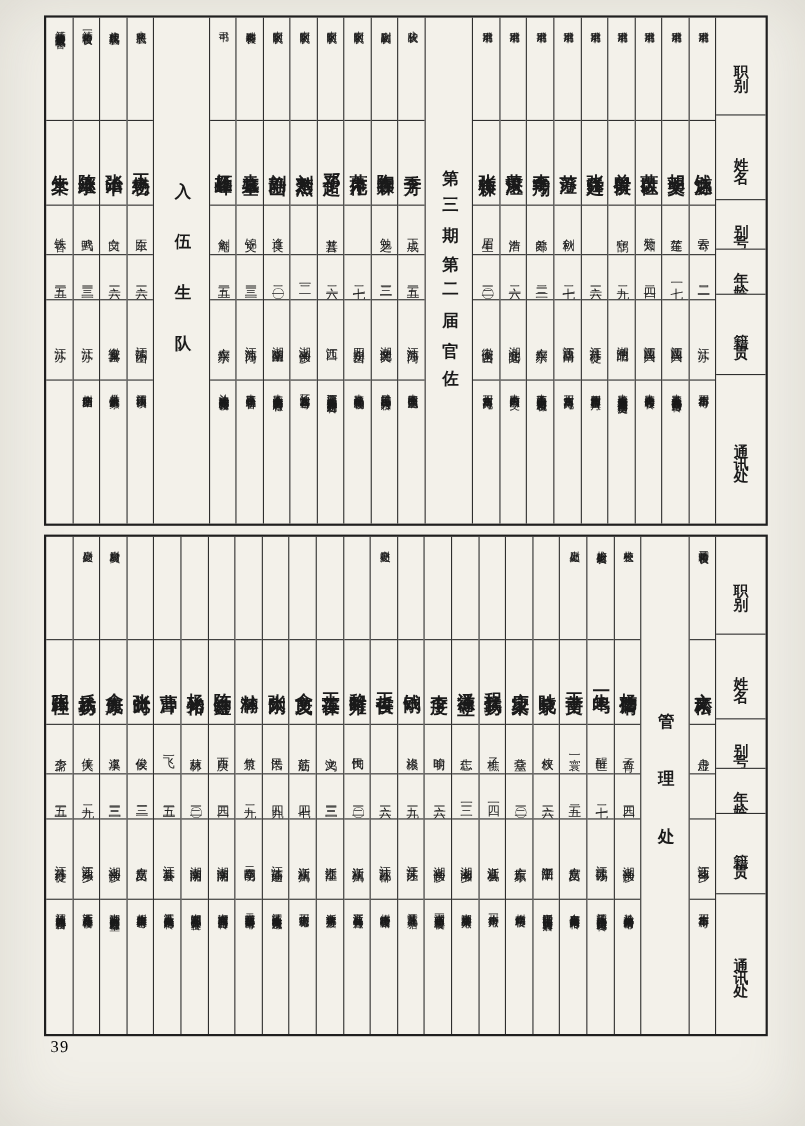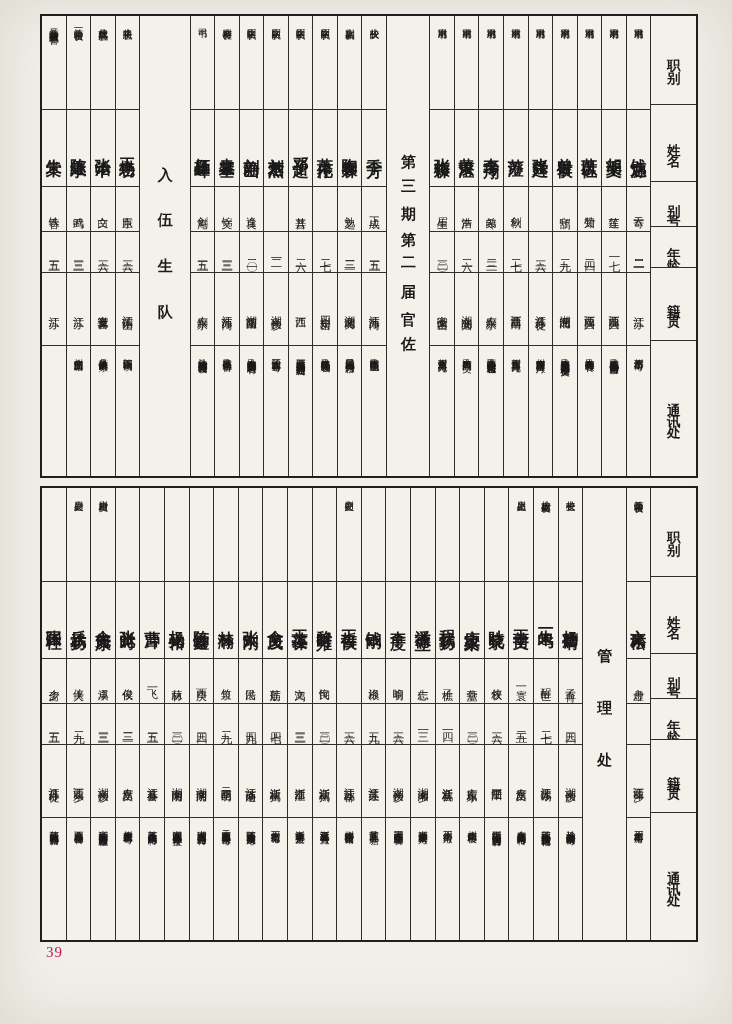--- a/index.html
+++ b/index.html
@@ -44,21 +44,21 @@
   .hcell.r-addr{align-items:center;padding-top:0;}
   .hcell.r-pos{align-items:center;padding-top:0;}
   
   .cell-title{flex:1;display:flex;align-items:center;justify-content:center;}
   .cell-title .v{font-size:15px;font-weight:bold;}
   .sp-8{letter-spacing:26px;}  
   .sp-4{letter-spacing:46px;}  
   .sp-3{letter-spacing:52px;}  
   .page-number{
     position:absolute;left:46px;top:944px;font-size:15px;
-    font-family:"Liberation Serif",serif;color:#be185d;letter-spacing:1px;
+    font-family:"Liberation Serif",serif;color:#000000;letter-spacing:1px;
   }
 </style>
 </head>
 <body>
 
 <div class="page">
   <div class="tbl" id="top-table">
       <div class="col col-header">
         <div class="cell hcell r-pos">
           <span class="v">职别</span>

